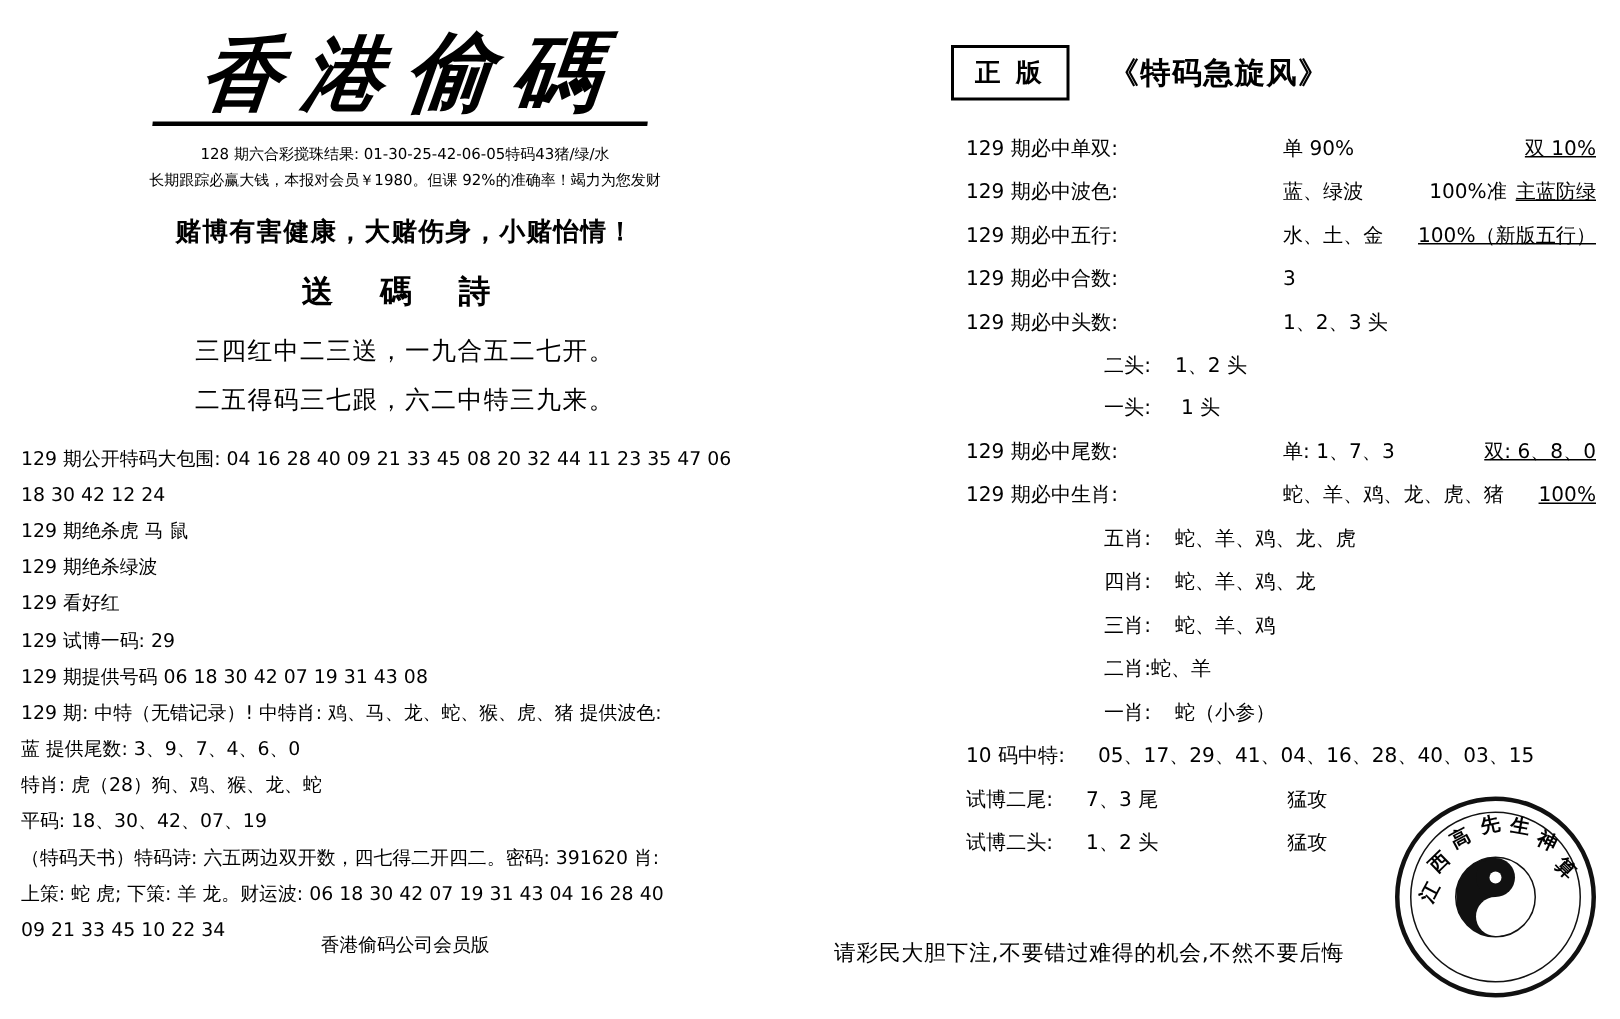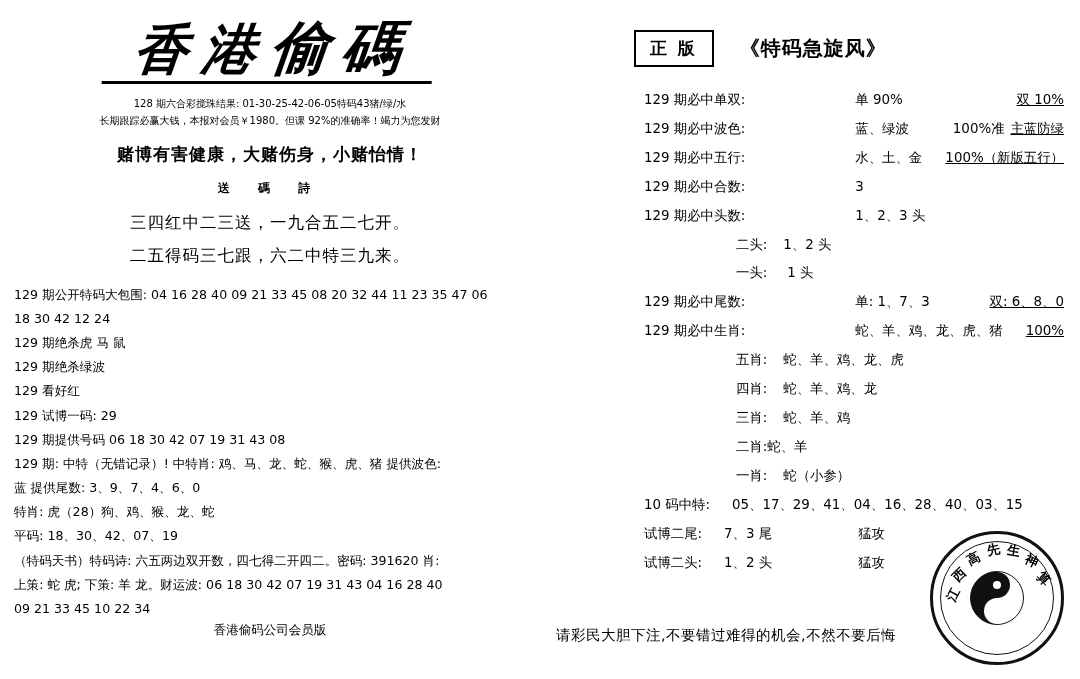--- a/index.html
+++ b/index.html
@@ -37,21 +37,21 @@
     width:330px;height:3px;background:#000;margin:2px auto 0;
   }
   .result-line{
     text-align:center;font-size:10px;margin-top:12px;line-height:1.55;
   }
   .warn{
     text-align:center;font-size:17px;font-weight:bold;margin-top:14px;
     letter-spacing:1px;
   }
   .poem-title{
-    text-align:center;font-size:12px;font-weight:bold;margin-top:14px;
+    text-align:center;font-size:21px;font-weight:bold;margin-top:14px;
     letter-spacing:12px;
   }
   .poem{
     text-align:center;font-size:16.5px;margin-top:12px;line-height:1.75;
     letter-spacing:1px;
   }
   .body-lines{margin-top:12px;font-size:12.6px;line-height:1.92;}
   .body-lines .row{white-space:normal;}
   .footer-left{
     position:absolute;bottom:40px;left:0;width:540px;text-align:center;
@@ -61,21 +61,21 @@
   
   .right{
     position:absolute;left:540px;top:0;width:540px;height:679px;
     box-sizing:border-box;padding:0 16px;
   }
   .right-head{
     display:flex;align-items:center;gap:26px;margin-top:30px;padding-left:78px;
   }
   .badge{
     border:2px solid #000;padding:5px 14px;font-size:17px;font-weight:bold;
-    letter-spacing:3px;font-family:Liberation Sans, sans-serif;
+    letter-spacing:3px;font-family:Liberation Serif, serif;
   }
   .right-title{
     font-size:20px;font-weight:bold;letter-spacing:1px;
     font-family:"DejaVu Serif","Liberation Serif",serif;
   }
   .rlist{margin-top:26px;font-size:13.4px;line-height:1;}
   .rrow{display:flex;align-items:baseline;margin-bottom:15.5px;padding-left:88px;}
   .rrow .lbl{white-space:nowrap;}
   .rrow .c2{margin-left:auto;text-decoration:underline;}
   .rrow.sub{padding-left:180px;}

